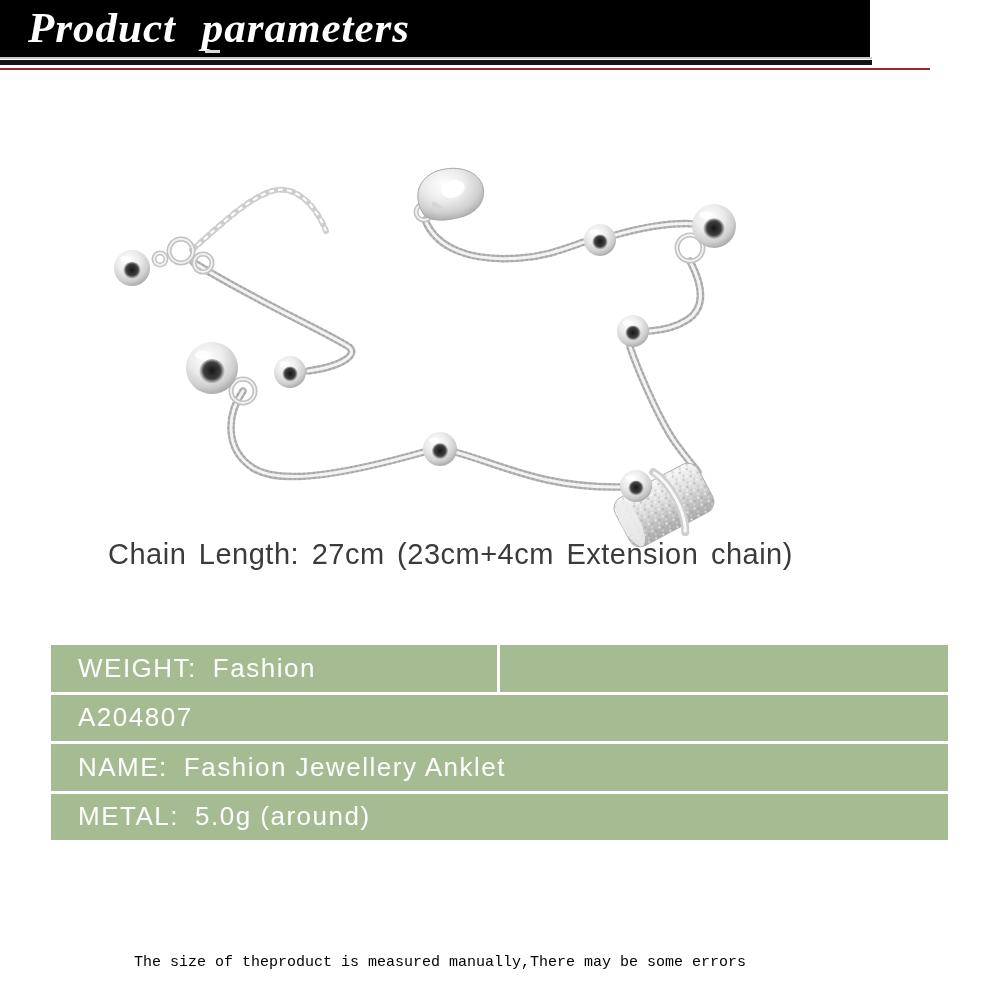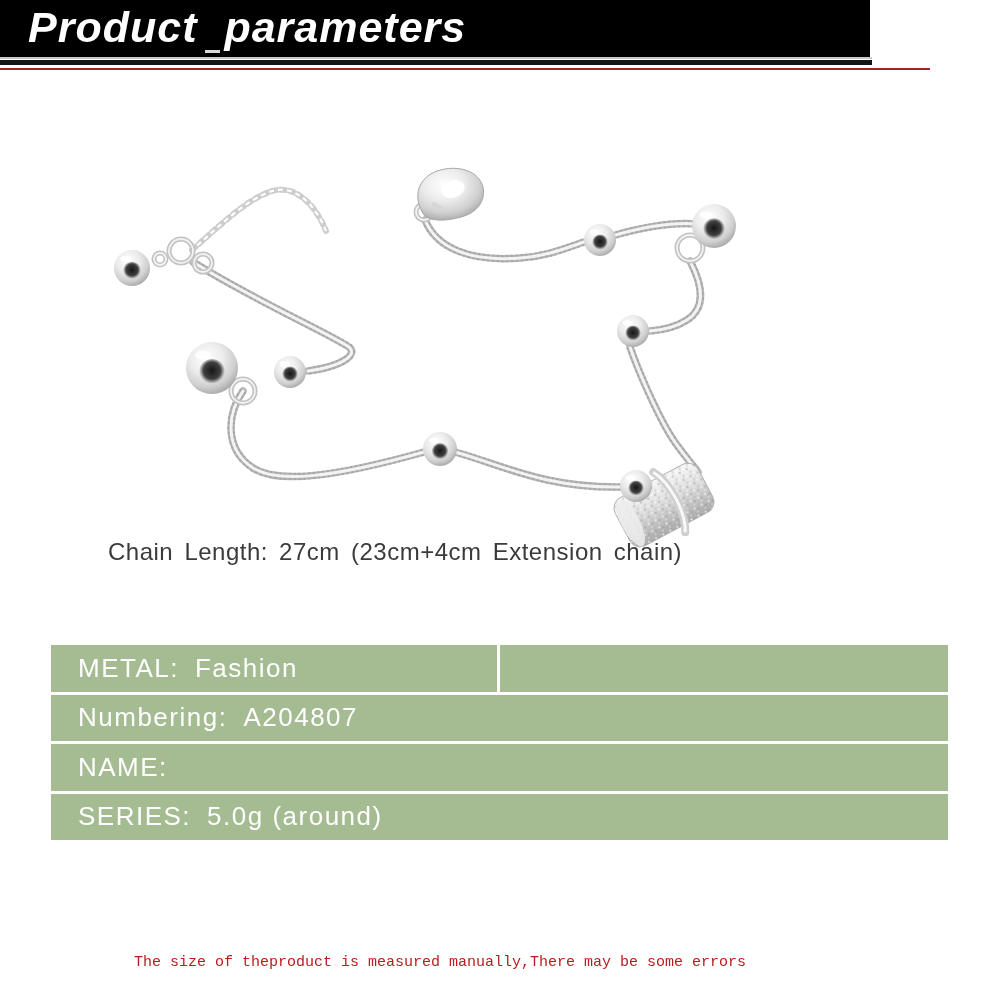--- a/index.html
+++ b/index.html
@@ -4,62 +4,62 @@
 <style>
   html,body{margin:0;padding:0;}
   body{
     width:1000px;height:1000px;position:relative;background:#ffffff;
     font-family:"Liberation Sans",sans-serif;overflow:hidden;
   }
   
   .banner{position:absolute;left:0;top:0;width:870px;height:57px;background:#000000;}
   .banner-title{
     margin:0;position:absolute;left:28px;top:3px;
-    font-family:Liberation Sans, sans-serif;font-style:italic;font-weight:700;
+    font-family:Liberation Serif, serif;font-style:italic;font-weight:700;
     font-size:43px;color:#ffffff;letter-spacing:1px;word-spacing:14px;white-space:nowrap;
   }
   .banner-dash{position:absolute;left:205px;top:50px;width:15px;height:3px;background:#d9d9d9;}
   .stripe-a{position:absolute;left:0;top:57px;width:872px;height:2px;background:#c8c8c8;}
   .stripe-b{position:absolute;left:0;top:59px;width:872px;height:1px;background:#ffffff;}
   .stripe-c{position:absolute;left:0;top:60px;width:872px;height:5px;background:#141414;}
   .redline{position:absolute;left:0;top:68px;width:930px;height:2px;background:#a12228;}
 
   
   .photo{position:absolute;left:60px;top:150px;width:720px;height:400px;}
   .cA{stroke:#b4b4b4;stroke-width:7.5;fill:none;stroke-linecap:round;}
   .cB{stroke:#f3f3f3;stroke-width:3;fill:none;stroke-linecap:round;}
   .cC{stroke:#8b8b8b;stroke-width:7.5;fill:none;stroke-dasharray:1.6 3.2;opacity:.38;}
   .hA{stroke:#cdcdcd;stroke-width:6;fill:none;stroke-dasharray:5 4;stroke-linecap:round;}
   .hB{stroke:#ffffff;stroke-width:2.2;fill:none;stroke-dasharray:5 4;stroke-dashoffset:2;}
   .ringA{fill:none;stroke:#c2c2c2;stroke-width:5;}
   .ringB{fill:none;stroke:#f2f2f2;stroke-width:1.8;}
 
   
   .caption{
-    position:absolute;left:108px;top:538px;font-size:24px;color:#3b3b3b;
+    position:absolute;left:108px;top:538px;font-size:29px;color:#3b3b3b;
     letter-spacing:.5px;word-spacing:4px;white-space:nowrap;
   }
 
   
   .spec-table{
     position:absolute;left:51px;top:645px;width:897px;
     display:grid;grid-template-rows:repeat(6,46.5px);row-gap:3px;
   }
   .spec-row{
     background:#a5bc92;color:#ffffff;display:flex;align-items:center;
     padding-left:27px;font-size:26px;letter-spacing:1.5px;
     position:relative;white-space:nowrap;box-sizing:border-box;
   }
   .spec-row .lbl{margin-right:16px;}
   .vdiv{position:absolute;left:446px;top:0;width:3px;height:100%;background:#ffffff;}
 
   
   .footer{
     position:absolute;left:0;top:952px;width:880px;text-align:center;
-    font-family:"Liberation Mono",monospace;font-size:15px;color:#b91c1c;line-height:22px;
+    font-family:"Liberation Mono",monospace;font-size:15px;color:#000000;line-height:22px;
   }
 </style>
 </head>
 <body>
 
 <div class="banner">
   <h1 class="banner-title">Product parameters</h1>
   <div class="banner-dash"></div>
 </div>
 <div class="stripe-a"></div>
@@ -174,32 +174,32 @@
     <use href="#bead" transform="translate(714 226) scale(1.1)"></use>
     <use href="#bead" transform="translate(633 331) scale(0.8)"></use>
     <use href="#bead" transform="translate(636 486) scale(0.8)"></use>
   </g>
 </svg>
 
 <div class="caption">Chain Length: 27cm (23cm+4cm Extension chain)</div>
 
 <div class="spec-table">
   <div class="spec-row">
-    <span class="lbl">METAL:</span>
+    <span class="lbl">WEIGHT:</span>
     <span class="val">Fashion</span>
     <span class="vdiv"></span>
   </div>
   <div class="spec-row">
-    <span class="lbl">Numbering:</span>
     <span class="val">A204807</span>
   </div>
   <div class="spec-row">
     <span class="lbl">NAME:</span>
-  </div>
-  <div class="spec-row">
-    <span class="lbl">SERIES:</span>
+    <span class="val">Fashion Jewellery Anklet</span>
+  </div>
+  <div class="spec-row">
+    <span class="lbl">METAL:</span>
     <span class="val">5.0g (around)</span>
   </div>
 </div>
 
 <div class="footer">
   <div>The size of theproduct is measured manually,There may be some errors</div>
 </div>
 
 </body></html>

